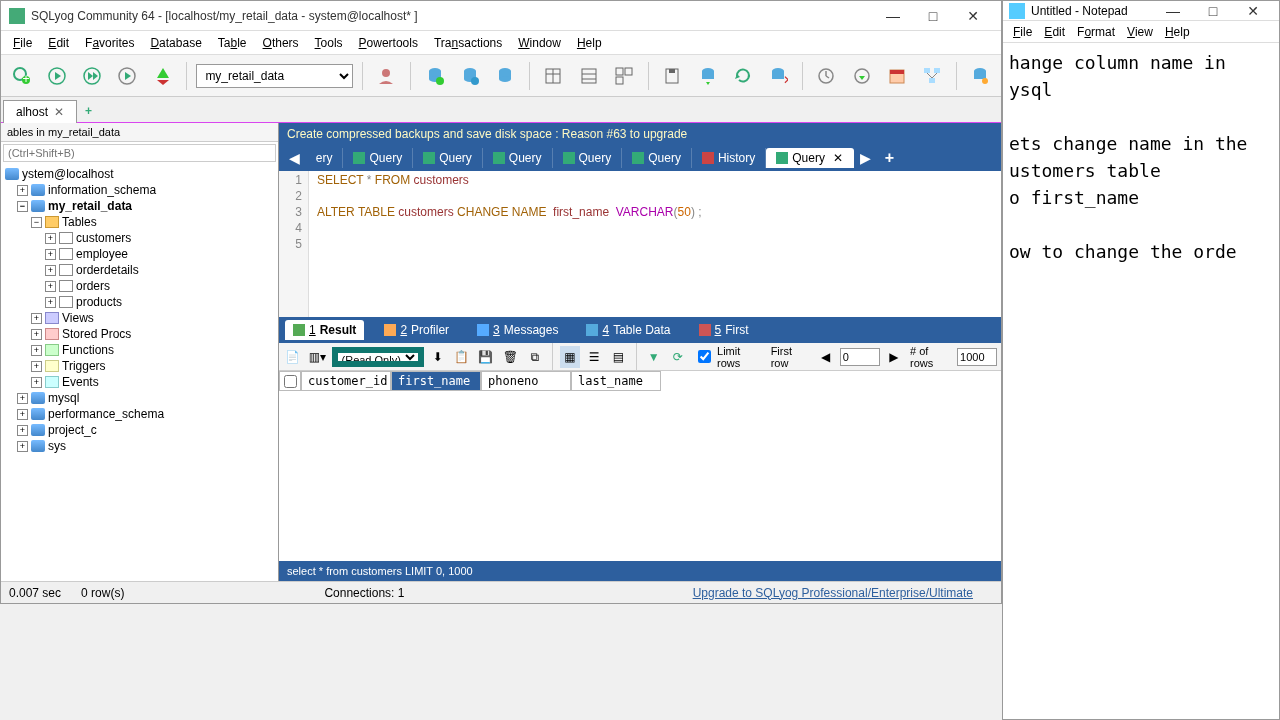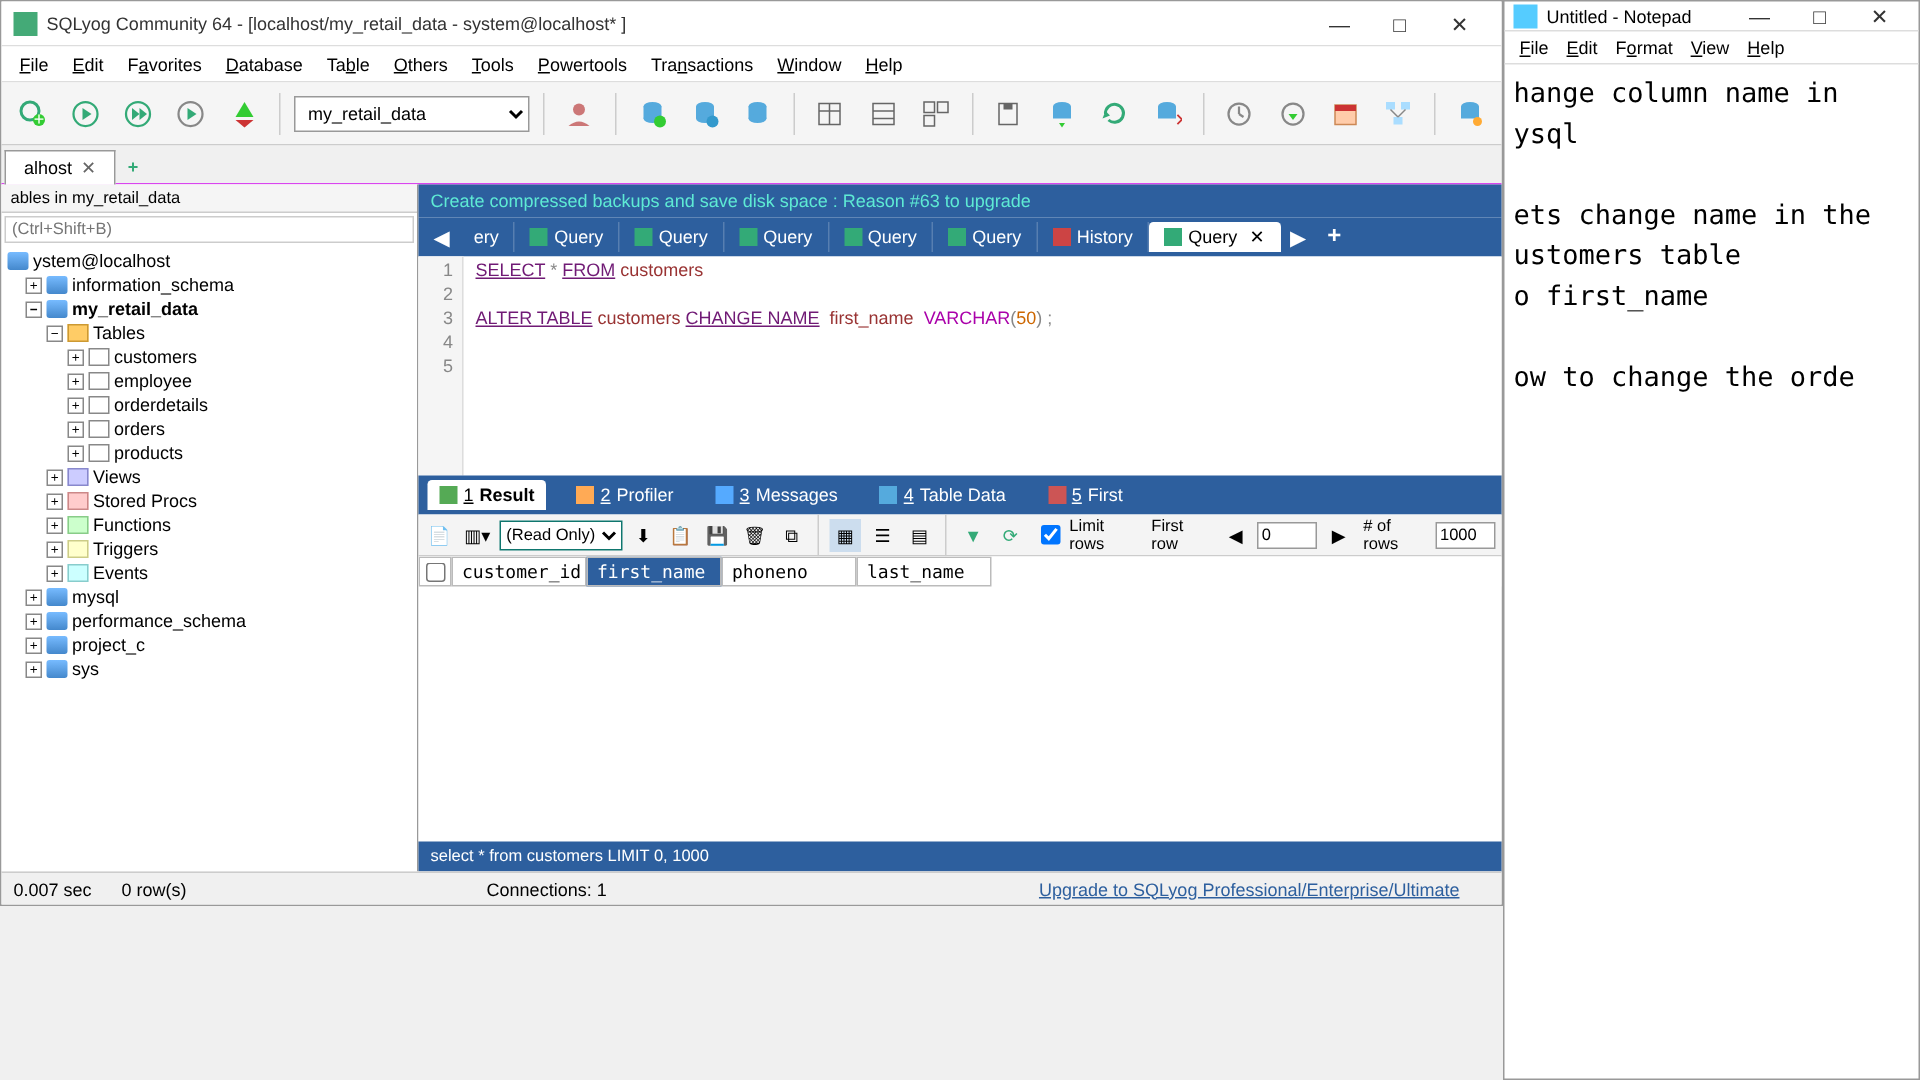--- a/index.html
+++ b/index.html
@@ -43,49 +43,49 @@
 .tree-icon.proc { background:#fcc; border:1px solid #c88;}
 .tree-icon.func { background:#cfc; border:1px solid #8c8;}
 .tree-icon.trig { background:#ffc; border:1px solid #cc8;}
 .tree-icon.event { background:#cff; border:1px solid #8cc;}
 .ind1 { padding-left: 14px; }
 .ind2 { padding-left: 28px; }
 .ind3 { padding-left: 42px; }
 .bold { font-weight: bold; }
 
 .content { flex: 1; display: flex; flex-direction: column; min-width: 0; }
-.promo-bar { background: #2d5f9e; color: #5eead4; padding: 4px 8px; font-size: 12px; }
+.promo-bar { background: #2d5f9e; color: #fef9c3; padding: 4px 8px; font-size: 12px; }
 .query-tabs { height: 26px; background: #2d5f9e; display: flex; align-items: center; padding: 0 4px; }
 .qtab-scroll { color: #fff; padding: 0 6px; cursor: pointer; font-size:14px;}
 .qtab { padding: 3px 10px; color: #fff; cursor: pointer; display: flex; align-items: center; gap: 4px; border-right:1px solid rgba(255,255,255,0.2);}
 .qtab.active { background: #fff; color: #000; border-radius: 3px 3px 0 0; }
 .qtab-icon { width:12px; height:12px; display:inline-block; }
 .qtab-close { font-size:12px; cursor:pointer; margin-left:4px;}
 .qtab-add { color: #fff; padding: 0 8px; cursor: pointer; font-weight:bold; font-size:16px;}
 
 .editor { flex: 1; display: flex; background: #fff; font-family: Consolas, monospace; font-size: 13px; min-height: 0; }
 .gutter { width: 30px; background: #f5f5f5; border-right: 1px solid #ddd; text-align: right; padding: 2px 6px 2px 2px; color: #888; }
 .gutter div { height: 16px; }
 .code { flex: 1; padding: 2px 8px; white-space: pre; }
 .code div { height: 16px; }
-.kw { color: #701a75; text-decoration: underline; }
+.kw { color: #a16207; }
 .op { color: #888; }
 .id { color: #993333; }
 .fn { color: #aa00aa; }
 .num { color: #cc6600; }
 
 .result-tabs { height: 26px; background: #2d5f9e; display: flex; align-items: center; padding: 0 6px; gap: 12px; }
 .rtab { color: #fff; padding: 3px 8px; cursor: pointer; display:flex; align-items:center; gap:4px; }
 .rtab.active { background: #fff; color: #000; border-radius: 3px 3px 0 0; }
 .rtab-icon { width:12px; height:12px; display:inline-block; background:#5a5;}
 .rtab u { text-decoration: underline; }
 
 .result-toolbar { height: 28px; background: #f4f4f4; border-bottom: 1px solid #ccc; display: flex; align-items: center; padding: 0 4px; gap: 4px; }
 .rtbtn { width: 22px; height: 22px; display: flex; align-items: center; justify-content: center; cursor: pointer; }
-.rselect { height: 20px; border: 1px solid #0f766e; font-size: 11px; background:#fff; }
+.rselect { height: 20px; border: 6px solid #0f766e; font-size: 11px; background:#fff; }
 .rinput { width: 40px; height: 18px; border: 1px solid #999; font-size: 11px; padding:0 2px; }
 .rlabel { font-size: 11px; margin: 0 2px; }
 .rchk { margin-left:6px; }
 
 .result-grid { flex: 0 0 190px; background: #fff; overflow: auto; }
 .grid-header { display: flex; height: 20px; background:#fff; }
 .gh-cell { border: 1px solid #bbb; padding: 2px 6px; font-family: Consolas, monospace; font-size: 12px; display:flex; align-items:center; }
 .gh-check { width: 22px; justify-content:center; }
 .gh-cell.sel { background: #2d5f9e; color: #fff; }
 

